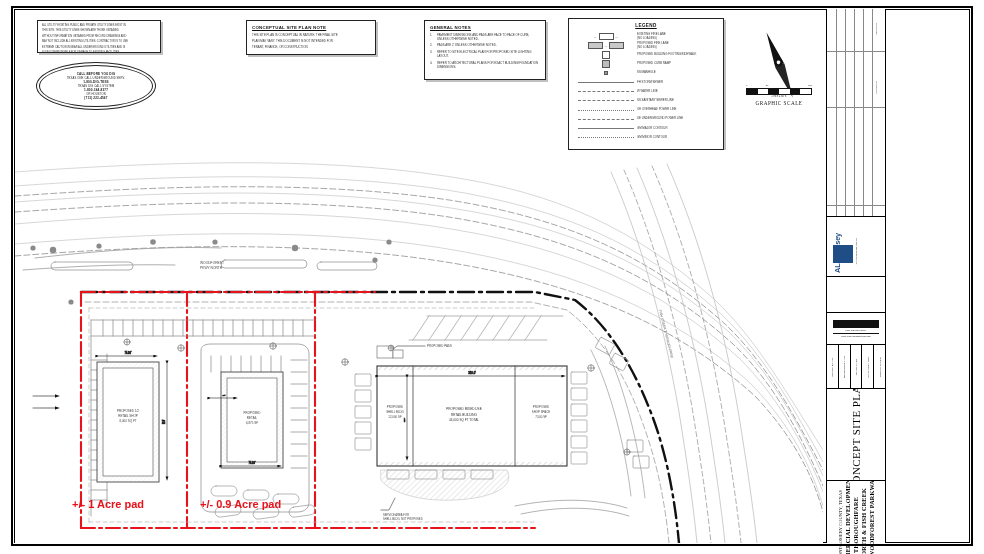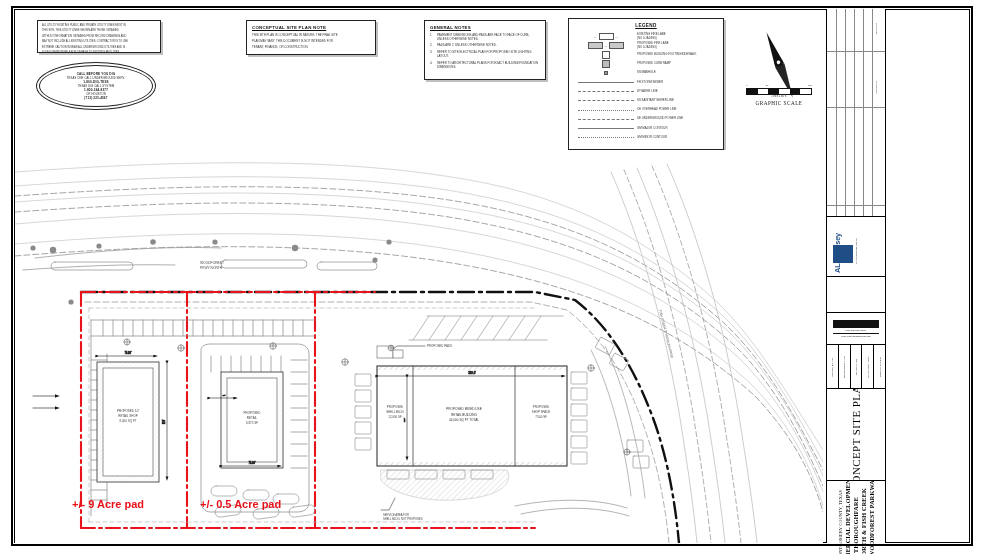--- a/index.html
+++ b/index.html
@@ -653,22 +653,22 @@
         <g stroke="#b5b5b5" stroke-width=".7" stroke-dasharray="4 3">
           <path d="M74,158 L520,158"></path>
           <path d="M74,158 L74,372"></path>
           <path d="M74,372 L520,372"></path>
         </g>
 
       </g>
     </svg>
   </div>
 
-  <div class="padlab" id="pad-1">+/- 9 Acre pad</div>
-  <div class="padlab" id="pad-05">+/- 0.5 Acre pad</div>
+  <div class="padlab" id="pad-1">+/- 1 Acre pad</div>
+  <div class="padlab" id="pad-05">+/- 0.9 Acre pad</div>
 
   <div id="titleblock">
 
     <div class="tb-cell" id="tb-revs">
       <div class="rlines">
         <div class="rl" style="left:9px"></div>
         <div class="rl" style="left:18px"></div>
         <div class="rl" style="left:27px"></div>
         <div class="rl" style="left:36px"></div>
         <div class="rl" style="left:45px"></div>

